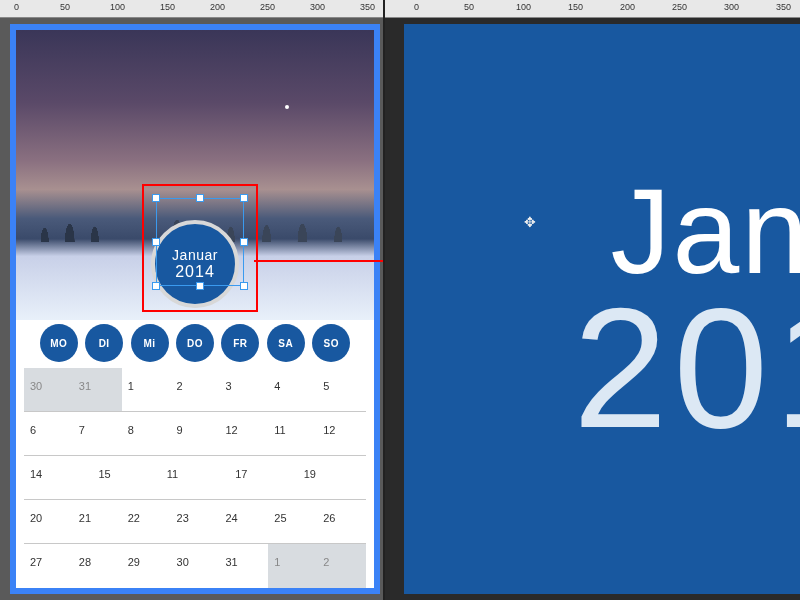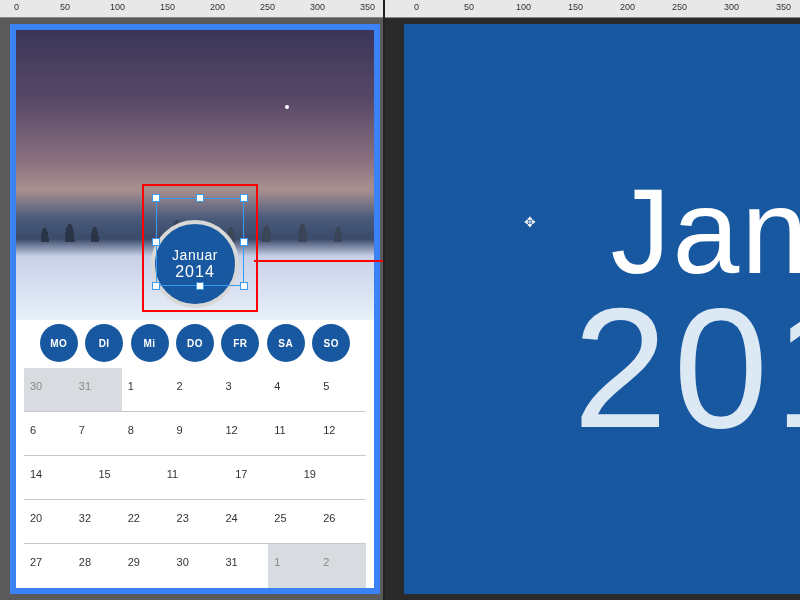--- a/index.html
+++ b/index.html
@@ -160,21 +160,21 @@
         </div>
         <div class="grid-row">
           <div class="grid-cell">14</div>
           <div class="grid-cell">15</div>
           <div class="grid-cell">11</div>
           <div class="grid-cell">17</div>
           <div class="grid-cell">19</div>
         </div>
         <div class="grid-row">
           <div class="grid-cell">20</div>
-          <div class="grid-cell">32</div>
+          <div class="grid-cell">21</div>
           <div class="grid-cell">22</div>
           <div class="grid-cell">23</div>
           <div class="grid-cell">24</div>
           <div class="grid-cell">25</div>
           <div class="grid-cell">26</div>
         </div>
         <div class="grid-row">
           <div class="grid-cell">27</div>
           <div class="grid-cell">28</div>
           <div class="grid-cell">29</div>

